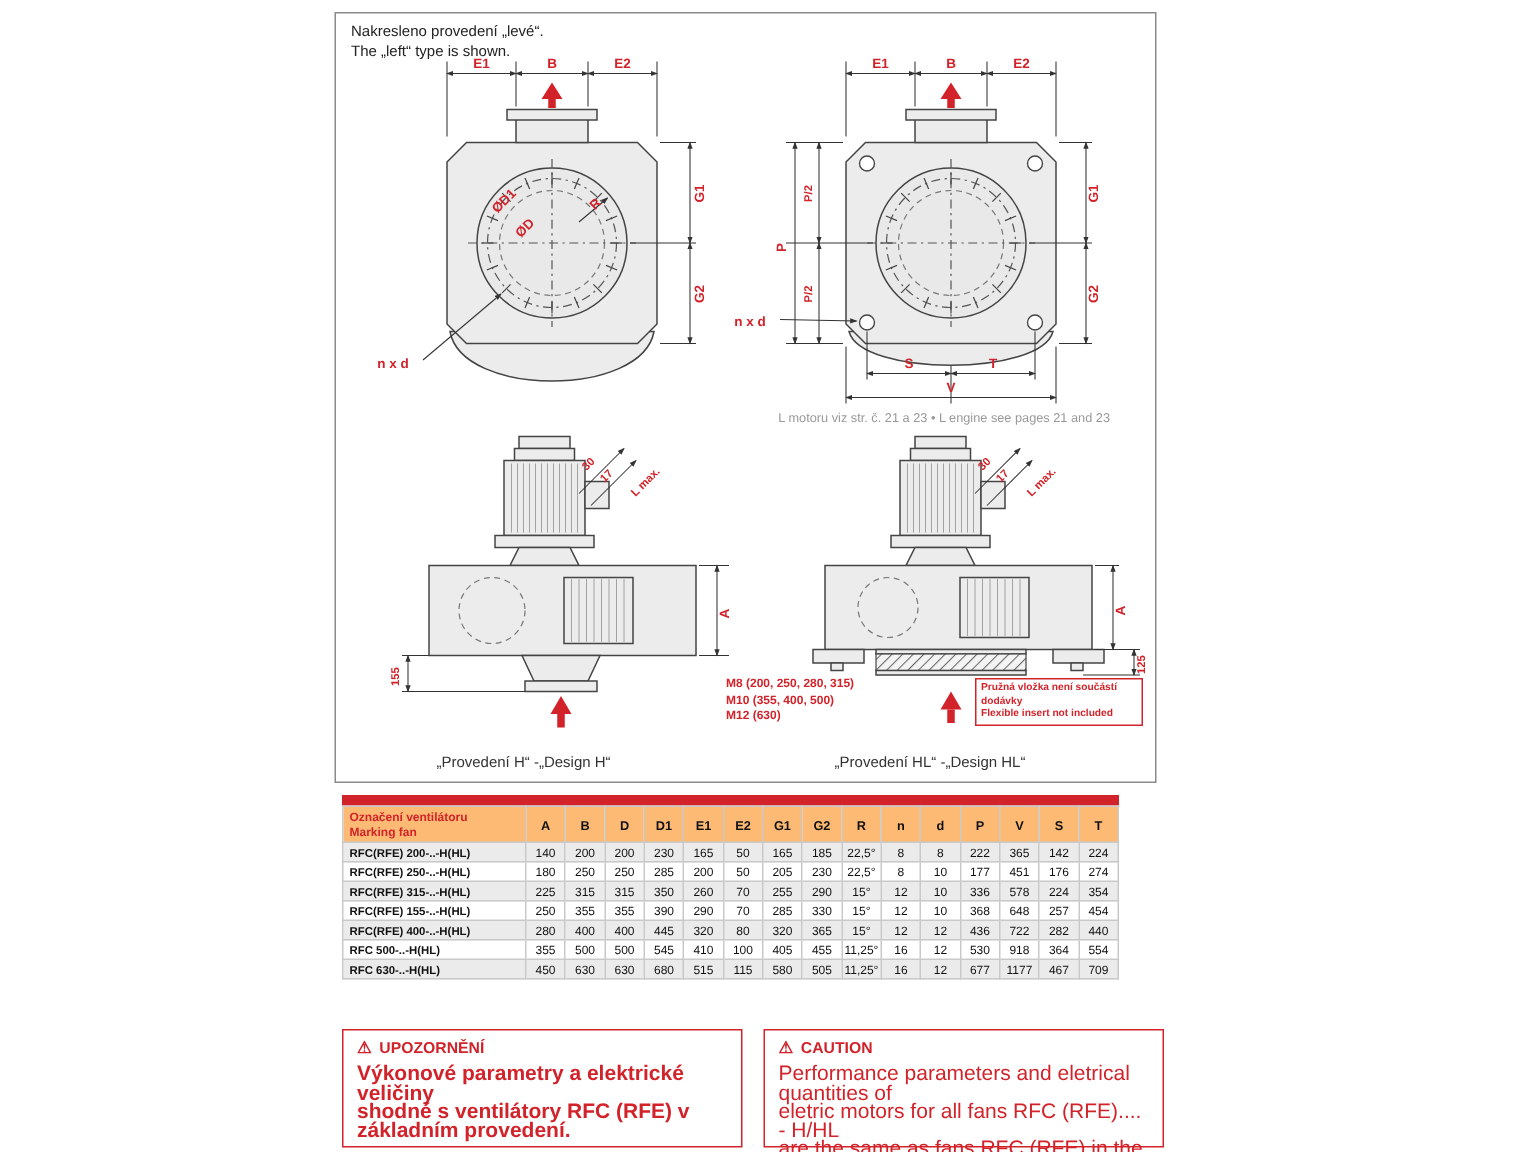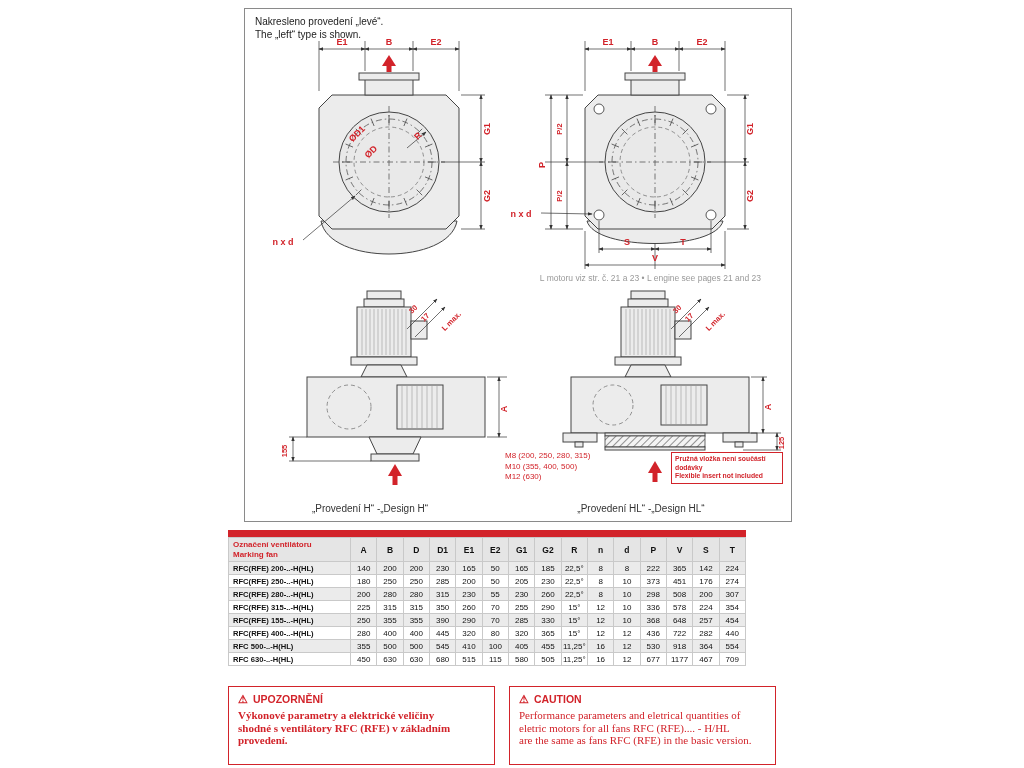--- a/index.html
+++ b/index.html
@@ -1,26 +1,26 @@
 <!DOCTYPE html>
 <html><head>
 <meta charset="utf-8">
 <style>
   * { margin:0; padding:0; box-sizing:border-box; }
   html,body { width:1024px; height:768px; }
   body { position:relative; background:#fff; font-family:"Liberation Sans", sans-serif; overflow:hidden; }
 
-  .draw-box { position:absolute; left:244px; top:8px; width:548px; height:514px; border:1px solid #8a8a8a; background:#fff; }
+  .draw-box { position:absolute; left:223px; top:8px; width:548px; height:514px; border:1px solid #8a8a8a; background:#fff; }
   .draw-box svg { position:absolute; overflow:visible; }
   .draw-note { position:absolute; left:10px; top:6px; font-size:10px; color:#222; line-height:13px; }
   .engine-note { position:absolute; left:250px; top:264px; width:266px; font-size:8.5px; color:#999; text-align:right; }
   .caption { position:absolute; font-size:10px; color:#333; text-align:center; top:494px; }
   .caption.left { left:40px; width:170px; }
   .caption.right { left:306px; width:180px; }
-  .m8-note { position:absolute; left:260px; top:442px; font-size:8px; font-weight:normal; color:#d2232a; line-height:10.5px; }
+  .m8-note { position:absolute; left:260px; top:442px; font-size:8px; font-weight:bold; color:#d2232a; line-height:10.5px; }
   .insert-note { position:absolute; left:426px; top:443px; width:112px; border:1px solid #d2232a; padding:2px 3px; font-size:6.8px; font-weight:bold; color:#d2232a; line-height:8.5px; background:#fff; }
 
   
   .part  { fill:#ececec; stroke:#444; stroke-width:1; }
   .part2 { fill:#e9e9e9; stroke:#444; stroke-width:1; }
   .hole  { fill:#fff; stroke:#444; stroke-width:0.9; }
   .ln    { fill:none; stroke:#444; stroke-width:1; }
   .thin  { stroke:#9a9a9a; stroke-width:0.6; }
   .ticks line { stroke:#444; stroke-width:0.8; }
   .cdash  { fill:none; stroke:#555; stroke-width:0.8; stroke-dasharray:6 3 1.5 3; }
@@ -28,35 +28,35 @@
   .dimln  { stroke:#333; stroke-width:0.7; fill:none; }
   .redfill{ fill:#d2232a; }
   .dim  { fill:#d2232a; font-weight:bold; font-size:9px; text-anchor:middle; font-family:"Liberation Sans",sans-serif; }
   .dim8 { font-size:7.5px; }
 
   
   .tbl-wrap { position:absolute; left:228px; top:530px; width:518px; }
   .tbl-topbar { height:7px; background:#d2232a; }
   table.dims { width:100%; border-collapse:collapse; table-layout:fixed; }
   table.dims th, table.dims td { border:1px solid #c9c9c9; }
-  table.dims th { font-size:8.5px; font-weight:bold; color:#111; padding:2px 0; background:#e5e5e5; }
+  table.dims th { font-size:8.5px; font-weight:bold; color:#111; padding:2px 0; background:#fdba74; }
   table.dims th.titlecell { width:122px; text-align:left; padding-left:4px; }
   .tbl-title { color:#d2232a; font-size:8px; line-height:9.5px; font-weight:bold; }
   table.dims td { font-size:8px; color:#111; text-align:center; padding:1.5px 0; }
   table.dims td.rowname { text-align:left; font-weight:bold; padding-left:4px; font-size:7.6px;margin-top:19px; }
   table.dims tbody tr:nth-child(odd) { background:#ebebeb; }
   table.dims thead tr { border-bottom:1.5px solid #666; }
 
   
   .warn { position:absolute; top:686px; height:79px; border:1.6px solid #d2232a; padding:6px 9px; color:#d2232a; background:#fff; }
   .warn.cz { left:228px; width:267px; }
   .warn.en { left:509px; width:267px; }
   .warn-title { font-weight:bold; font-size:10.5px; margin-bottom:4px; display:flex; gap:5px; align-items:center; }
   .warn-icon { font-size:11px; line-height:11px; }
-  .warn-line { font-size:11px; line-height:12.5px;font-family:Liberation Serif, serif; }
+  .warn-line { font-size:14px; line-height:12.5px; }
   .warn.cz .warn-line { font-weight:bold; }
 </style>
 </head>
 <body>
 
 <div class="draw-box">
 
   <div class="draw-note">
     <div>Nakresleno provedení „levé“.</div>
     <div>The „left“ type is shown.</div>
@@ -452,42 +452,24 @@
           <td>250</td>
           <td>250</td>
           <td>285</td>
           <td>200</td>
           <td>50</td>
           <td>205</td>
           <td>230</td>
           <td>22,5°</td>
           <td>8</td>
           <td>10</td>
-          <td>373</td>
+          <td>177</td>
           <td>451</td>
           <td>176</td>
           <td>274</td>
-        </tr>
-        <tr>
-          <td class="rowname">RFC(RFE) 280-..-H(HL)</td>
-          <td>200</td>
-          <td>280</td>
-          <td>280</td>
-          <td>315</td>
-          <td>230</td>
-          <td>55</td>
-          <td>230</td>
-          <td>260</td>
-          <td>22,5°</td>
-          <td>8</td>
-          <td>10</td>
-          <td>298</td>
-          <td>508</td>
-          <td>200</td>
-          <td>307</td>
         </tr>
         <tr>
           <td class="rowname">RFC(RFE) 315-..-H(HL)</td>
           <td>225</td>
           <td>315</td>
           <td>315</td>
           <td>350</td>
           <td>260</td>
           <td>70</td>
           <td>255</td>

